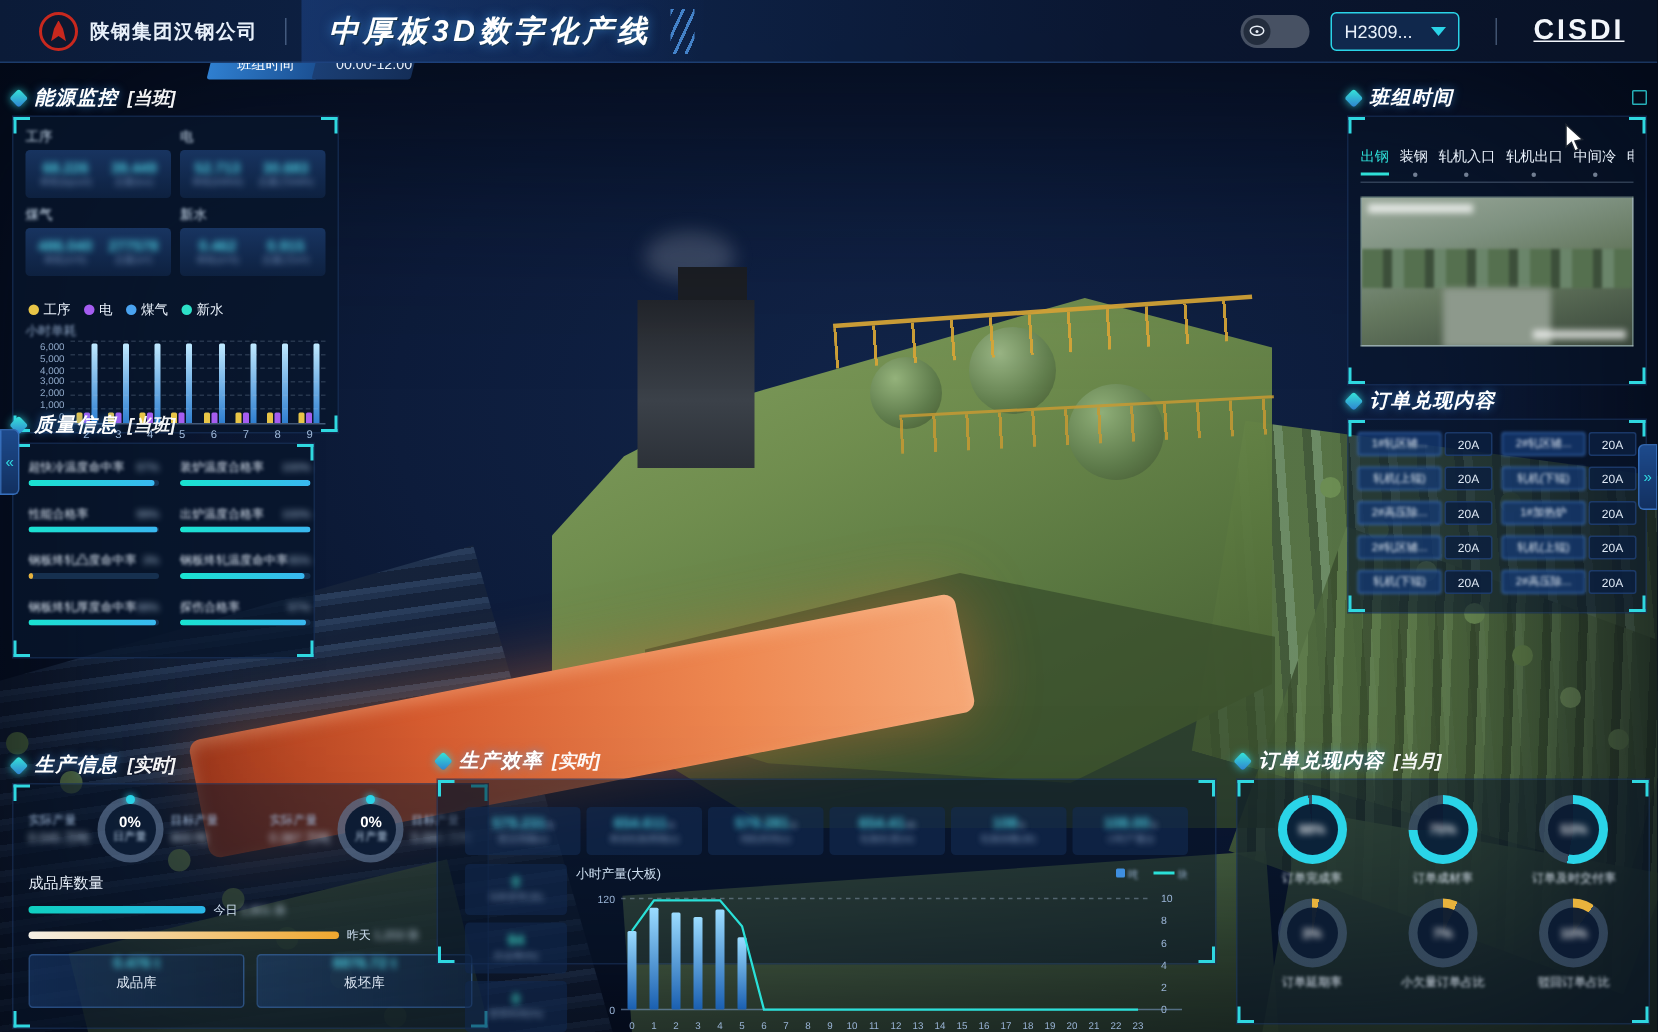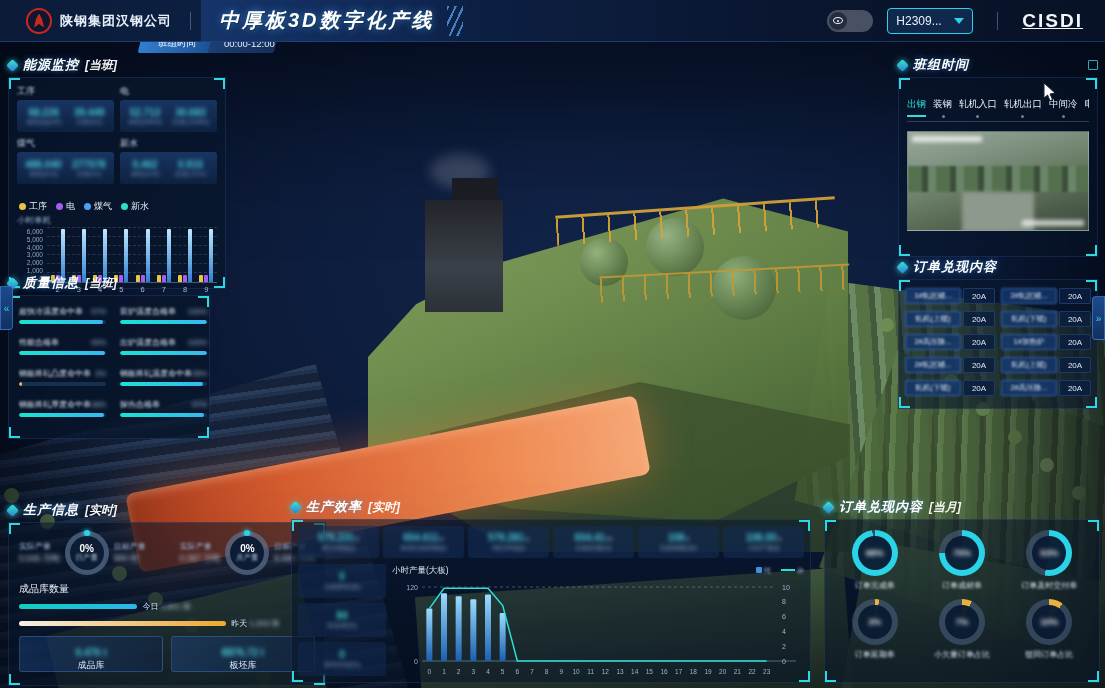--- a/index.html
+++ b/index.html
@@ -193,26 +193,26 @@
   .pdonut .hole i{font-size:7.5px;font-style:normal;color:#bcd2ea;}
   .pdot{position:absolute;left:50%;top:-1px;width:6px;height:6px;margin-left:-3px;border-radius:50%;background:#2ad4e8;box-shadow:0 0 5px #2ad4e8;}
   .pr-stock-t{font-size:10px;color:#e8f0fa;margin:7px 0 5px;}
   .sb{display:flex;align-items:center;margin-bottom:6px;}
   .sb-bar{height:5px;border-radius:3px;display:inline-block;flex:none;}
   .sb-lb{font-size:8px;color:#cfe0f2;margin-left:5px;white-space:nowrap;}
   .sb-lb b{font-weight:normal;color:#cfe0f2;margin-left:2px;}
   .pr-stores{display:flex;gap:8px;margin-top:7px;}
   .store{flex:1;height:36px;border:1px solid rgba(80,140,220,.35);border-radius:3px;
        background:linear-gradient(90deg,rgba(30,70,130,.45),rgba(16,38,74,.55));
-       display:flex;flex-direction:column;align-items:center;justify-content:flex-end;line-height:1.25;}
+       display:flex;flex-direction:column;align-items:center;justify-content:flex-start;line-height:1.25;}
   .store-v{font-size:10px;font-weight:bold;color:#4fd8e8;}
   .store-l{font-size:9px;color:#dfe9f5;}
   
   #panel-efficiency{left:291px;top:498px;width:520px;}
-  #panel-efficiency .pbox{height:164px;padding:6px;}
+  #panel-efficiency .pbox{height:124px;padding:18px;}
   .ef-stats{display:grid;grid-template-columns:repeat(6,1fr);gap:4px;}
   .st{height:32px;border-radius:3px;background:rgba(18,44,84,.6);display:flex;flex-direction:column;
        align-items:center;justify-content:center;line-height:1.2;overflow:hidden;}
   .st-v{font-size:10px;font-weight:bold;color:#4fd8e8;white-space:nowrap;}
   .st-v i{font-style:normal;font-size:7px;color:#8fa8c8;margin-left:1px;}
   .st-l{font-size:6.5px;color:#8fa8c8;white-space:nowrap;}
   .ef-low{display:flex;margin-top:6px;gap:6px;}
   .ef-boxes{width:88px;display:flex;flex-direction:column;gap:5px;}
   .eb{height:34px;border-radius:3px;background:rgba(16,40,78,.6);display:flex;flex-direction:column;
        align-items:center;justify-content:center;line-height:1.25;}

